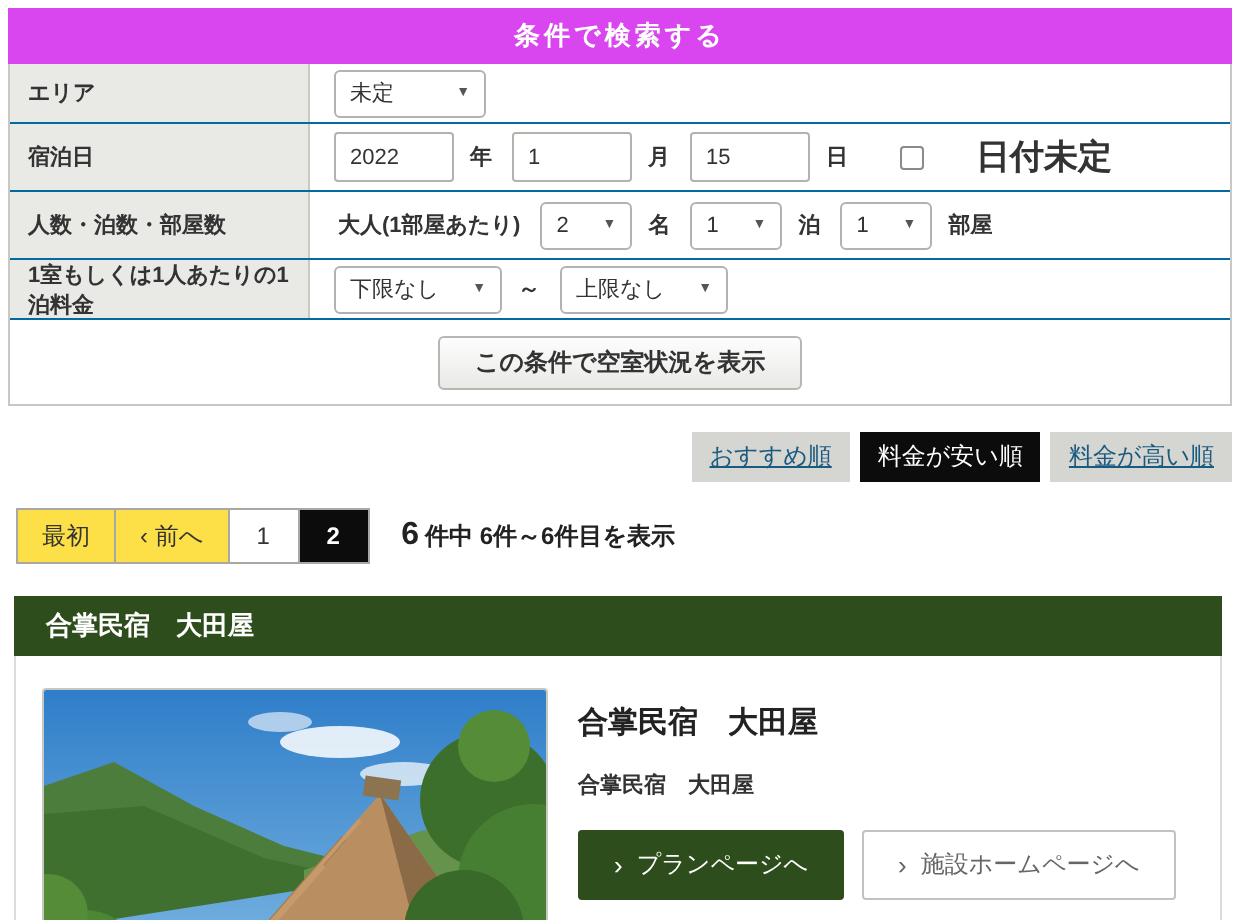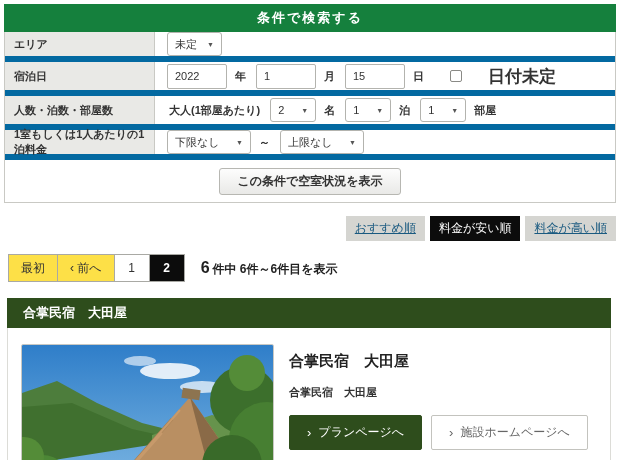--- a/index.html
+++ b/index.html
@@ -2,38 +2,38 @@
 <html><head>
 <meta charset="utf-8">
 <style>
   * { margin:0; padding:0; box-sizing:border-box; }
   html,body { width:620px; height:460px; overflow:hidden; background:#fff;
               font-family:"Liberation Sans","DejaVu Sans",sans-serif; color:#333; }
 
   .page { position:absolute; left:4px; top:4px; width:612px; }
 
   
-  .panel-header { height:28px; line-height:28px; background:#15803d; color:#fff;
+  .panel-header { height:28px; line-height:28px; background:#d946ef; color:#fff;
                   font-size:13px; font-weight:bold; text-align:center; letter-spacing:2px; }
   .ftable { border:1px solid #c9c9c4; border-top:none; }
-  .frow { display:flex; border-bottom:6px solid #0369a1; }
+  .frow { display:flex; border-bottom:1px solid #0369a1; }
   .frow:last-child { border-bottom:none; }
   .flabel { width:150px; background:#e9e9e6; border-right:1px solid #c9c9c4;
             font-size:11px; font-weight:bold; color:#333; padding:0 9px;
             display:flex; align-items:center; }
   .fvalue { flex:1; background:#fff; display:flex; align-items:center;
             padding:0 12px; font-size:11px; gap:6px; }
   .h30 { height:30px; } .h34 { height:34px; } .h42 { height:42px; }
   .unit { font-weight:bold; color:#333; margin:0 4px 0 2px; }
 
   .sel { display:inline-flex; align-items:center; justify-content:space-between;
          height:24px; border:1px solid #b3b3ae; border-radius:3px; background:#fff;
          padding:0 7px; font-size:11px; color:#333; cursor:default; }
   .sel .arr { font-size:7px; color:#555; margin-left:6px; }
-  .w64 { width:55px; } .w46 { width:46px; } .w84 { width:84px; }
+  .w64 { width:76px; } .w46 { width:46px; } .w84 { width:84px; }
 
   .inp { width:60px; height:25px; border:1px solid #b3b3ae; border-radius:2px;
          font-size:11px; padding:0 7px; color:#333;
          font-family:"Liberation Sans",sans-serif; }
 
   .cb { width:12px; height:12px; border:1px solid #8a8a86; background:#fff;
         display:inline-block; margin-left:16px; border-radius:2px; }
   .cb-label { font-size:17px; font-weight:bold; margin-left:20px; }
 
   .btn-row { justify-content:center; }

